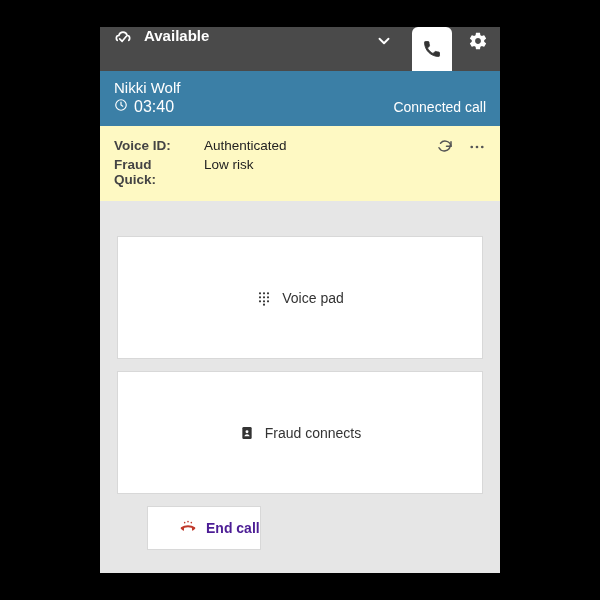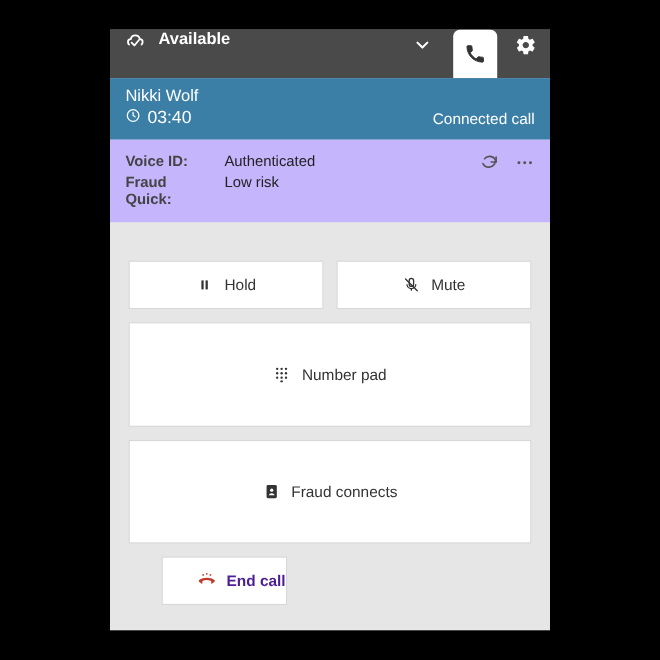--- a/index.html
+++ b/index.html
@@ -77,21 +77,21 @@
   }
   .callbar .timer {
     display: flex; align-items: center; gap: 6px;
     font-size: 16px;
   }
   .callbar .call-status {
     font-size: 14px;
   }
 
   .voicebar {
-    background: #c4b5fd;
+    background: #fef9c3;
     padding: 10px 14px 12px 14px;
     display: flex;
     align-items: flex-start;
     gap: 16px;
   }
   .voicebar .kvs { flex: 1; }
   .voicebar .kv {
     display: flex;
     gap: 10px;
     font-size: 13.5px;
@@ -231,59 +231,37 @@
           <circle cx="5" cy="12" r="1.8"></circle>
             <circle cx="12" cy="12" r="1.8"></circle>
             <circle cx="19" cy="12" r="1.8"></circle>
         </svg>
       </span>
     </div>
   </div>
 
   <div class="body-area">
 
-    <div class="row-btns">
-      <button class="btn">
-        <span class="icon">
-          <svg viewBox="0 0 24 24" width="14" height="14" fill="#333">
-            <rect x="7" y="5" width="3.5" height="14"></rect>
-              <rect x="13.5" y="5" width="3.5" height="14"></rect>
-          </svg>
-        </span>
-        <span>Hold</span>
-      </button>
-      <button class="btn">
-        <span class="icon">
-          <svg viewBox="0 0 24 24" width="16" height="16" fill="none" stroke="#333" stroke-width="1.8">
-            <rect x="9" y="3" width="6" height="11" rx="3"></rect>
-            <path d="M6 11a6 6 0 0 0 12 0"></path>
-            <path d="M12 17v3"></path>
-            <path d="M4 4 L20 20" stroke-linecap="round"></path>
-          </svg>
-        </span>
-        <span>Mute</span>
-      </button>
-    </div>
 
     <button class="btn">
       <span class="icon">
         <svg viewBox="0 0 24 24" width="16" height="16" fill="#333">
           <circle cx="6" cy="5" r="1.6"></circle>
             <circle cx="12" cy="5" r="1.6"></circle>
             <circle cx="18" cy="5" r="1.6"></circle>
           <circle cx="6" cy="11" r="1.6"></circle>
             <circle cx="12" cy="11" r="1.6"></circle>
             <circle cx="18" cy="11" r="1.6"></circle>
           <circle cx="6" cy="17" r="1.6"></circle>
             <circle cx="12" cy="17" r="1.6"></circle>
             <circle cx="18" cy="17" r="1.6"></circle>
           <circle cx="12" cy="22" r="1.6"></circle>
         </svg>
       </span>
-      <span>Number pad</span>
+      <span>Voice pad</span>
     </button>
 
     <button class="btn">
       <span class="icon">
         <svg viewBox="0 0 24 24" width="16" height="16" fill="#333">
           <rect x="5" y="3" width="14" height="18" rx="2"></rect>
           <circle cx="12" cy="10" r="2.2" fill="#fff"></circle>
           <path d="M8 17c.6-2 2-3 4-3s3.4 1 4 3" fill="#fff"></path>
         </svg>
       </span>

